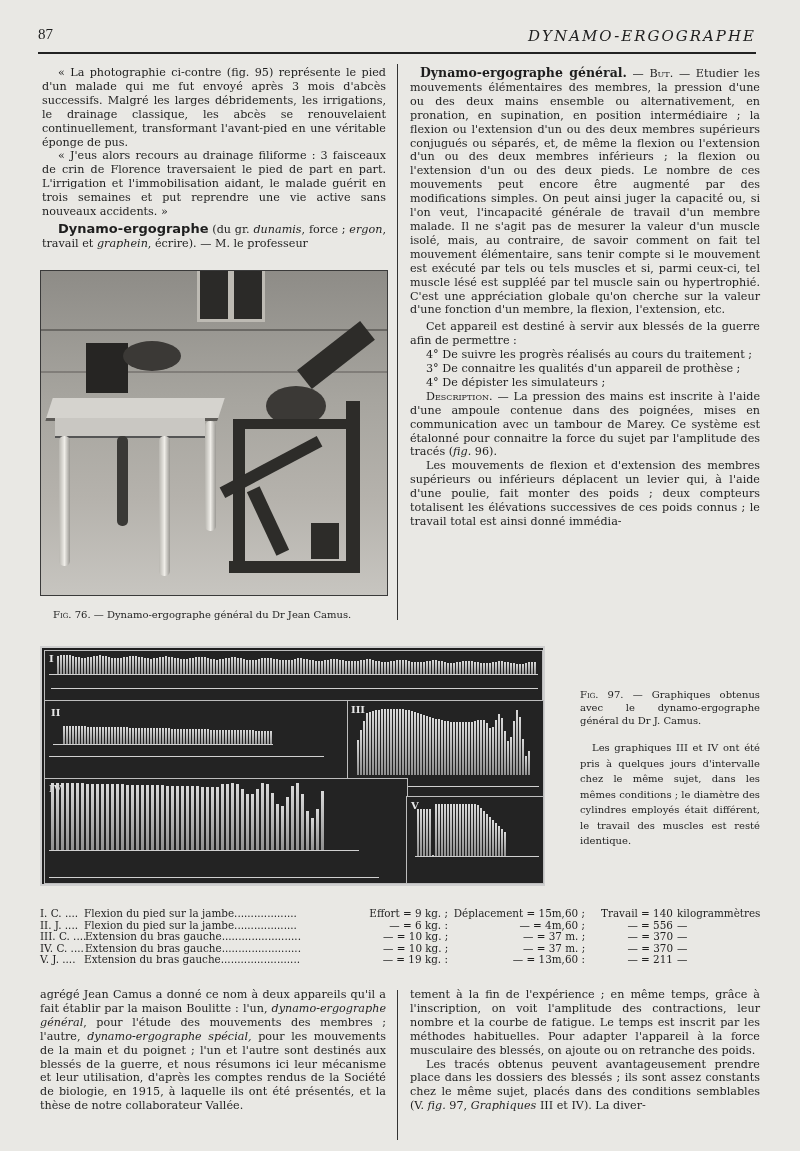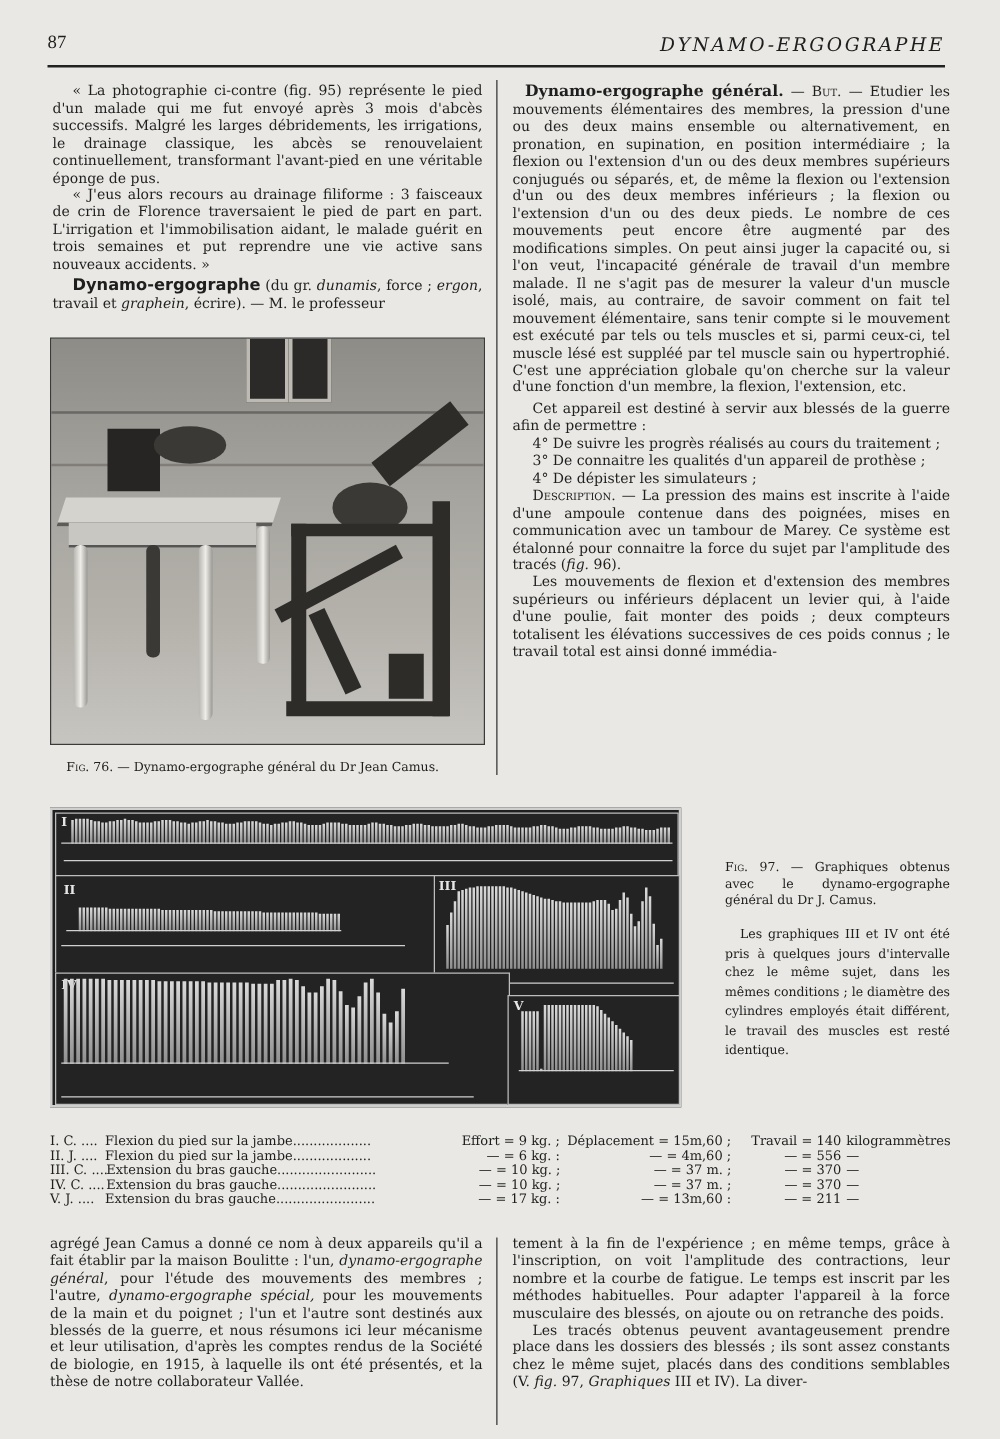--- a/index.html
+++ b/index.html
@@ -551,21 +551,21 @@
     <span class="c-id">IV. C. ....</span>
     <span class="c-desc">Extension du bras gauche........................</span>
     <span class="c-eff">— = 10 kg. ;</span>
     <span class="c-dep">— = 37 m. ;</span>
     <span class="c-trav">— = 370</span>
     <span class="c-unit">—</span>
   </div>
   <div class="legend-row">
     <span class="c-id">V. J. ....</span>
     <span class="c-desc">Extension du bras gauche........................</span>
-    <span class="c-eff">— = 17 kg. :</span>
+    <span class="c-eff">— = 19 kg. :</span>
     <span class="c-dep">— = 13m,60 :</span>
     <span class="c-trav">— = 211</span>
     <span class="c-unit">—</span>
   </div>
 </div>
 
 <div class="col" style="left:40px;top:988px;width:346px;">
   <p class="noindent"><span>agrégé Jean Camus a donné ce nom à deux appareils qu'il a fait établir par la maison Boulitte : l'un, </span><i>dynamo-ergographe général</i><span>, pour l'étude des mouvements des membres ; l'autre, </span><i>dynamo-ergographe spécial,</i><span> pour les mouvements de la main et du poignet ; l'un et l'autre sont destinés aux blessés de la guerre, et nous résumons ici leur mécanisme et leur utilisation, d'après les comptes rendus de la Société de biologie, en 1915, à laquelle ils ont été présentés, et la thèse de notre collaborateur Vallée.</span></p>
 </div>
 <div class="col" style="left:410px;top:988px;width:350px;">

